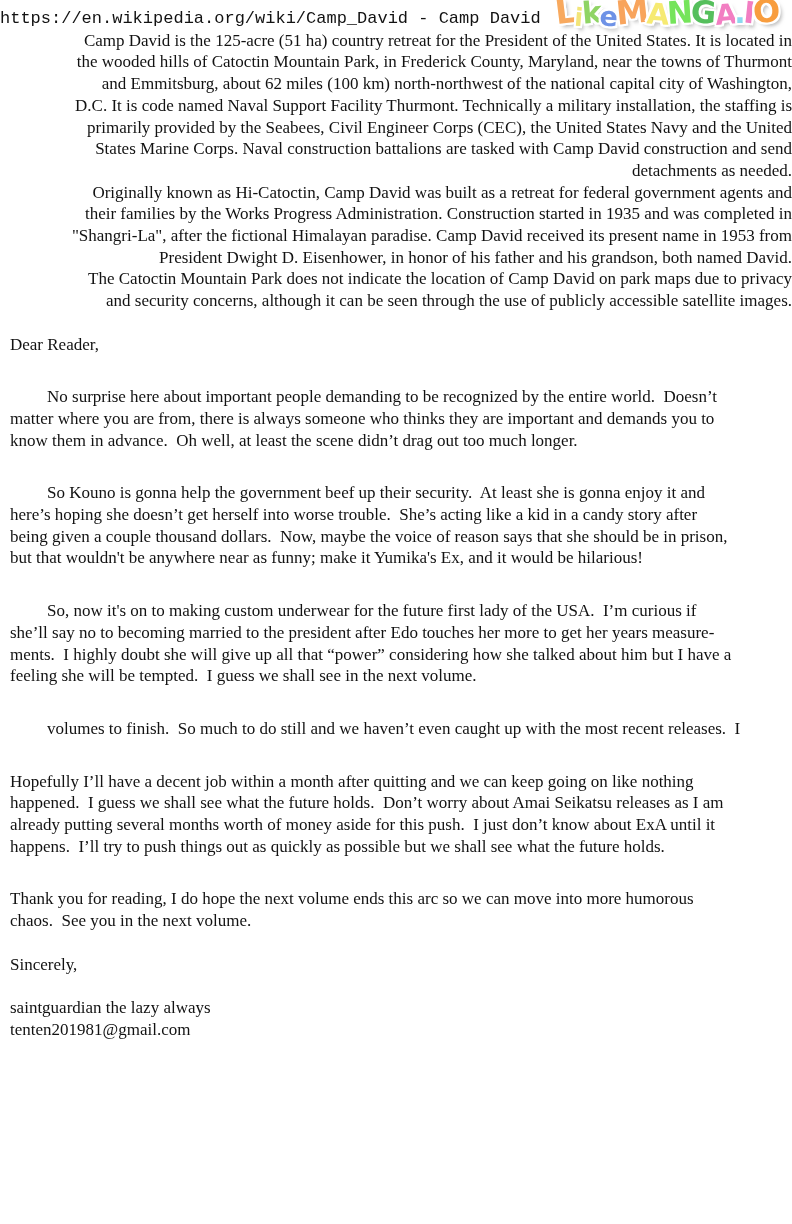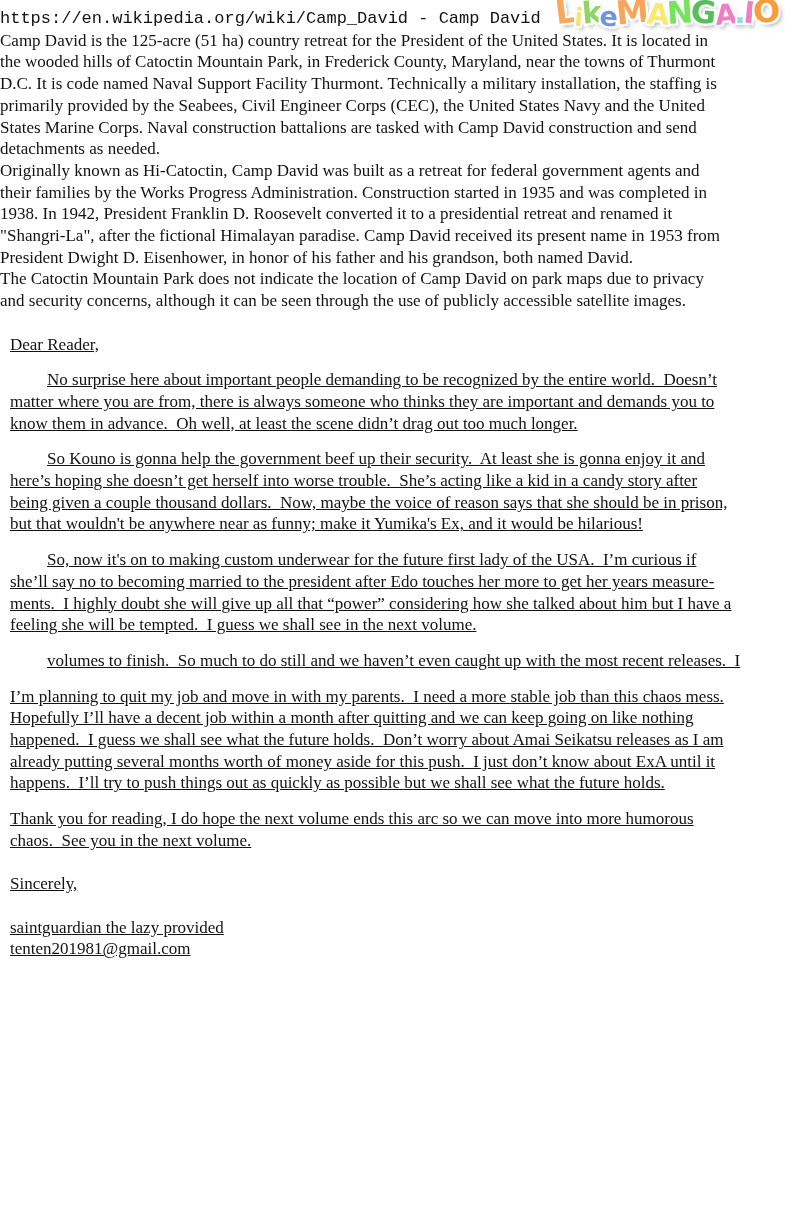--- a/index.html
+++ b/index.html
@@ -9,25 +9,25 @@
     height: 1224px;
     background: #ffffff;
     color: #121212;
     font-family: "Liberation Serif", serif;
     font-size: 17px;
     line-height: 21.7px;
     overflow: hidden;
   }
   .content { padding-top: 8px; }
   .line { white-space: pre; }
-  .centered .line { text-align: left; }
+  .centered .line { text-align: right; }
   .header-line { text-align: left; white-space: pre; font-family: Liberation Mono, monospace; }
-  .letter { padding-left: 10px; padding-right: 6px; text-decoration: underline; }
+  .letter { padding-left: 10px; padding-right: 6px; }
   .salutation, .closing { margin-top: 21.7px; white-space: pre; }
-  .para { margin-top: 14px; }
+  .para { margin-top: 31px; }
   .para.indent .line:first-child { padding-left: 37px; }
   .signature { margin-top: 21.7px; }
   .signature div { white-space: pre; }
 
   
   .watermark {
     position: absolute;
     top: 1px;
     right: 12px;
     display: flex;
@@ -79,29 +79,29 @@
     </div>
 
   <div class="content">
 
     <div class="header-line">https://en.wikipedia.org/wiki/Camp_David - Camp David</div>
 
     <div class="wiki-block centered">
       <div class="wiki-para">
           <div class="line">Camp David is the 125-acre (51 ha) country retreat for the President of the United States. It is located in</div>
           <div class="line">the wooded hills of Catoctin Mountain Park, in Frederick County, Maryland, near the towns of Thurmont</div>
+          <div class="line">and Emmitsburg, about 62 miles (100 km) north-northwest of the national capital city of Washington,</div>
           <div class="line">D.C. It is code named Naval Support Facility Thurmont. Technically a military installation, the staffing is</div>
           <div class="line">primarily provided by the Seabees, Civil Engineer Corps (CEC), the United States Navy and the United</div>
           <div class="line">States Marine Corps. Naval construction battalions are tasked with Camp David construction and send</div>
           <div class="line">detachments as needed.</div>
         </div>
       <div class="wiki-para">
           <div class="line">Originally known as Hi-Catoctin, Camp David was built as a retreat for federal government agents and</div>
           <div class="line">their families by the Works Progress Administration. Construction started in 1935 and was completed in</div>
-          <div class="line">1938. In 1942, President Franklin D. Roosevelt converted it to a presidential retreat and renamed it</div>
           <div class="line">"Shangri-La", after the fictional Himalayan paradise. Camp David received its present name in 1953 from</div>
           <div class="line">President Dwight D. Eisenhower, in honor of his father and his grandson, both named David.</div>
         </div>
       <div class="wiki-para">
           <div class="line">The Catoctin Mountain Park does not indicate the location of Camp David on park maps due to privacy</div>
           <div class="line">and security concerns, although it can be seen through the use of publicly accessible satellite images.</div>
         </div>
     </div>
 
     <div class="letter">
@@ -121,33 +121,32 @@
       <div class="para indent">
           <div class="line">So, now it's on to making custom underwear for the future first lady of the USA.  I’m curious if</div>
           <div class="line">she’ll say no to becoming married to the president after Edo touches her more to get her years measure-</div>
           <div class="line">ments.  I highly doubt she will give up all that “power” considering how she talked about him but I have a</div>
           <div class="line">feeling she will be tempted.  I guess we shall see in the next volume.</div>
         </div>
       <div class="para indent">
           <div class="line">volumes to finish.  So much to do still and we haven’t even caught up with the most recent releases.  I</div>
         </div>
       <div class="para">
-          <div class="line">I’m planning to quit my job and move in with my parents.  I need a more stable job than this chaos mess.</div>
           <div class="line">Hopefully I’ll have a decent job within a month after quitting and we can keep going on like nothing</div>
           <div class="line">happened.  I guess we shall see what the future holds.  Don’t worry about Amai Seikatsu releases as I am</div>
           <div class="line">already putting several months worth of money aside for this push.  I just don’t know about ExA until it</div>
           <div class="line">happens.  I’ll try to push things out as quickly as possible but we shall see what the future holds.</div>
         </div>
       <div class="para">
           <div class="line">Thank you for reading, I do hope the next volume ends this arc so we can move into more humorous</div>
           <div class="line">chaos.  See you in the next volume.</div>
         </div>
 
       <div class="closing">Sincerely,</div>
 
       <div class="signature">
-        <div>saintguardian the lazy provided</div>
+        <div>saintguardian the lazy always</div>
         <div>tenten201981@gmail.com</div>
       </div>
     </div>
 
   </div>
 </div>
 
 </body></html>

